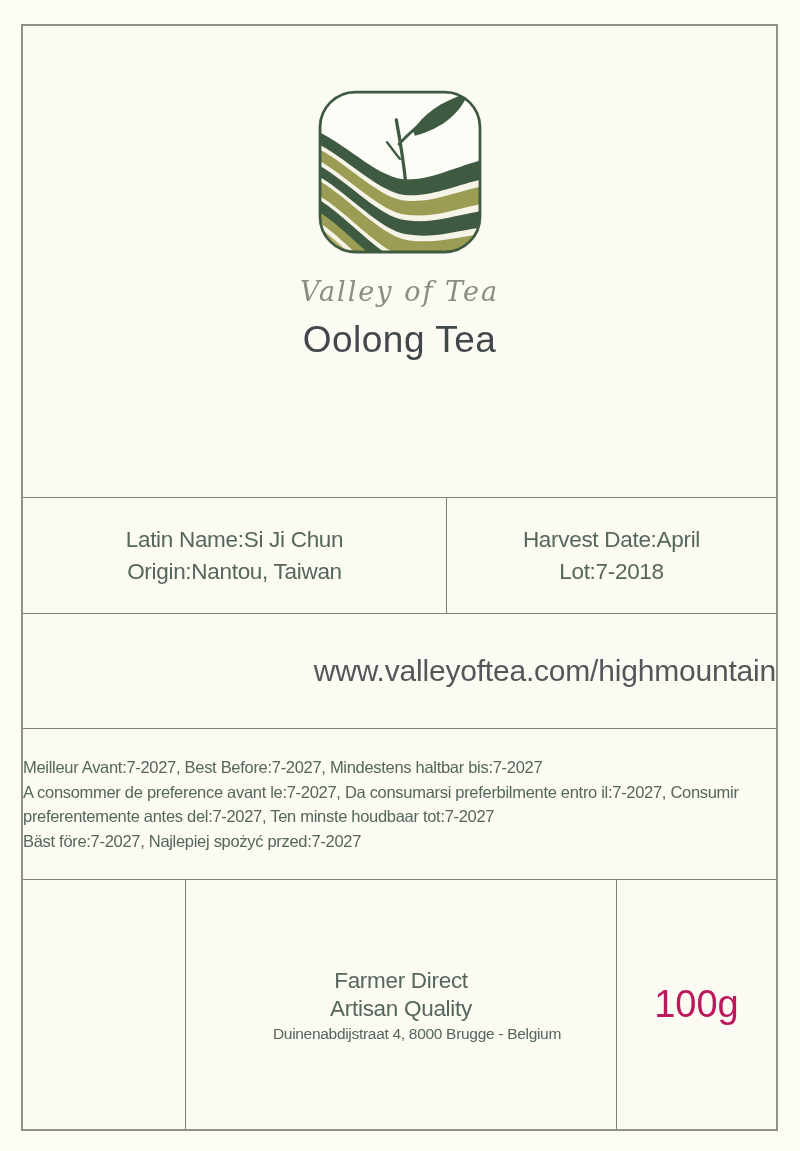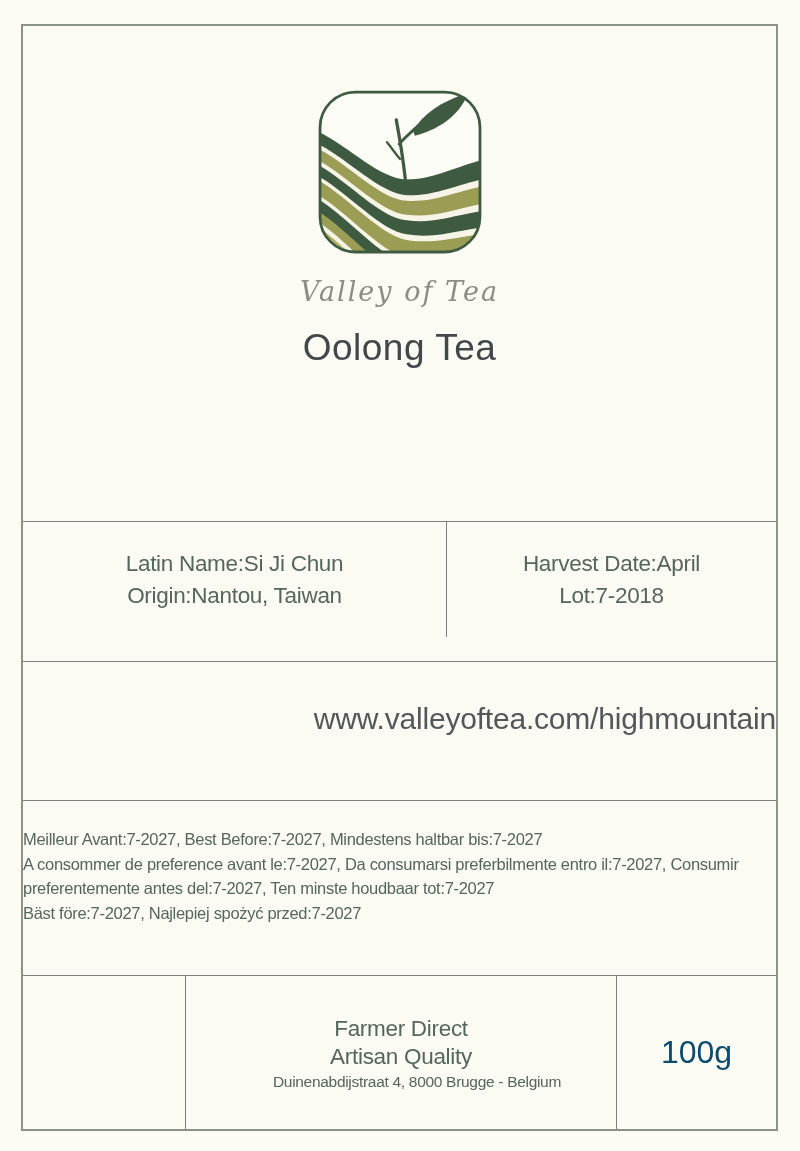--- a/index.html
+++ b/index.html
@@ -10,21 +10,20 @@
     overflow: hidden;
   }
   .label {
     position: absolute;
     left: 21px; top: 24px;
     width: 757px; height: 1107px;
     border: 2px solid #8d9289;
     background: #fbfbf3;
     display: flex;
     flex-direction: column;
-    gap: 24px;
   }
   .sec { border-top: 1.5px solid #7b8178; }
 
   
   .header {
     height: 471px;
     display: flex; flex-direction: column; align-items: center;
   }
   .logo-box { margin-top: 52px; width: 186px; height: 188px; }
   .brand-name {
@@ -38,21 +37,21 @@
   .title {
     margin-top: 12px;
     font-family: "DejaVu Serif", serif;
     font-style: italic;
     font-size: 62px;
     letter-spacing: 3px;
     color: #4a5156;
     line-height: 1.1;
   }
   .subtitle {
-    margin-top: 20px;
+    margin-top: 12px;
     font-size: 37px;
     color: #41474b;
     letter-spacing: 0.5px;
   }
 
   
   .names {
     height: 138px;
     display: flex; flex-direction: column; justify-content: center; align-items: center;
     padding-bottom: 18px;
@@ -130,22 +129,22 @@
   }
   .address-line {
     margin-top: 2px;
     font-size: 15.5px;
     letter-spacing: -0.3px;
     color: #55665b;
     white-space: nowrap;
     margin-left: 32px;
   }
   .weight {
-    font-size: 32px;
-    color: #0c4a6e;
+    font-size: 38px;
+    color: #be185d;
   }
 </style>
 </head>
 <body>
 
 <div class="label">
 
   <div class="header sec" style="border-top:none">
 
     <div class="logo-box">

